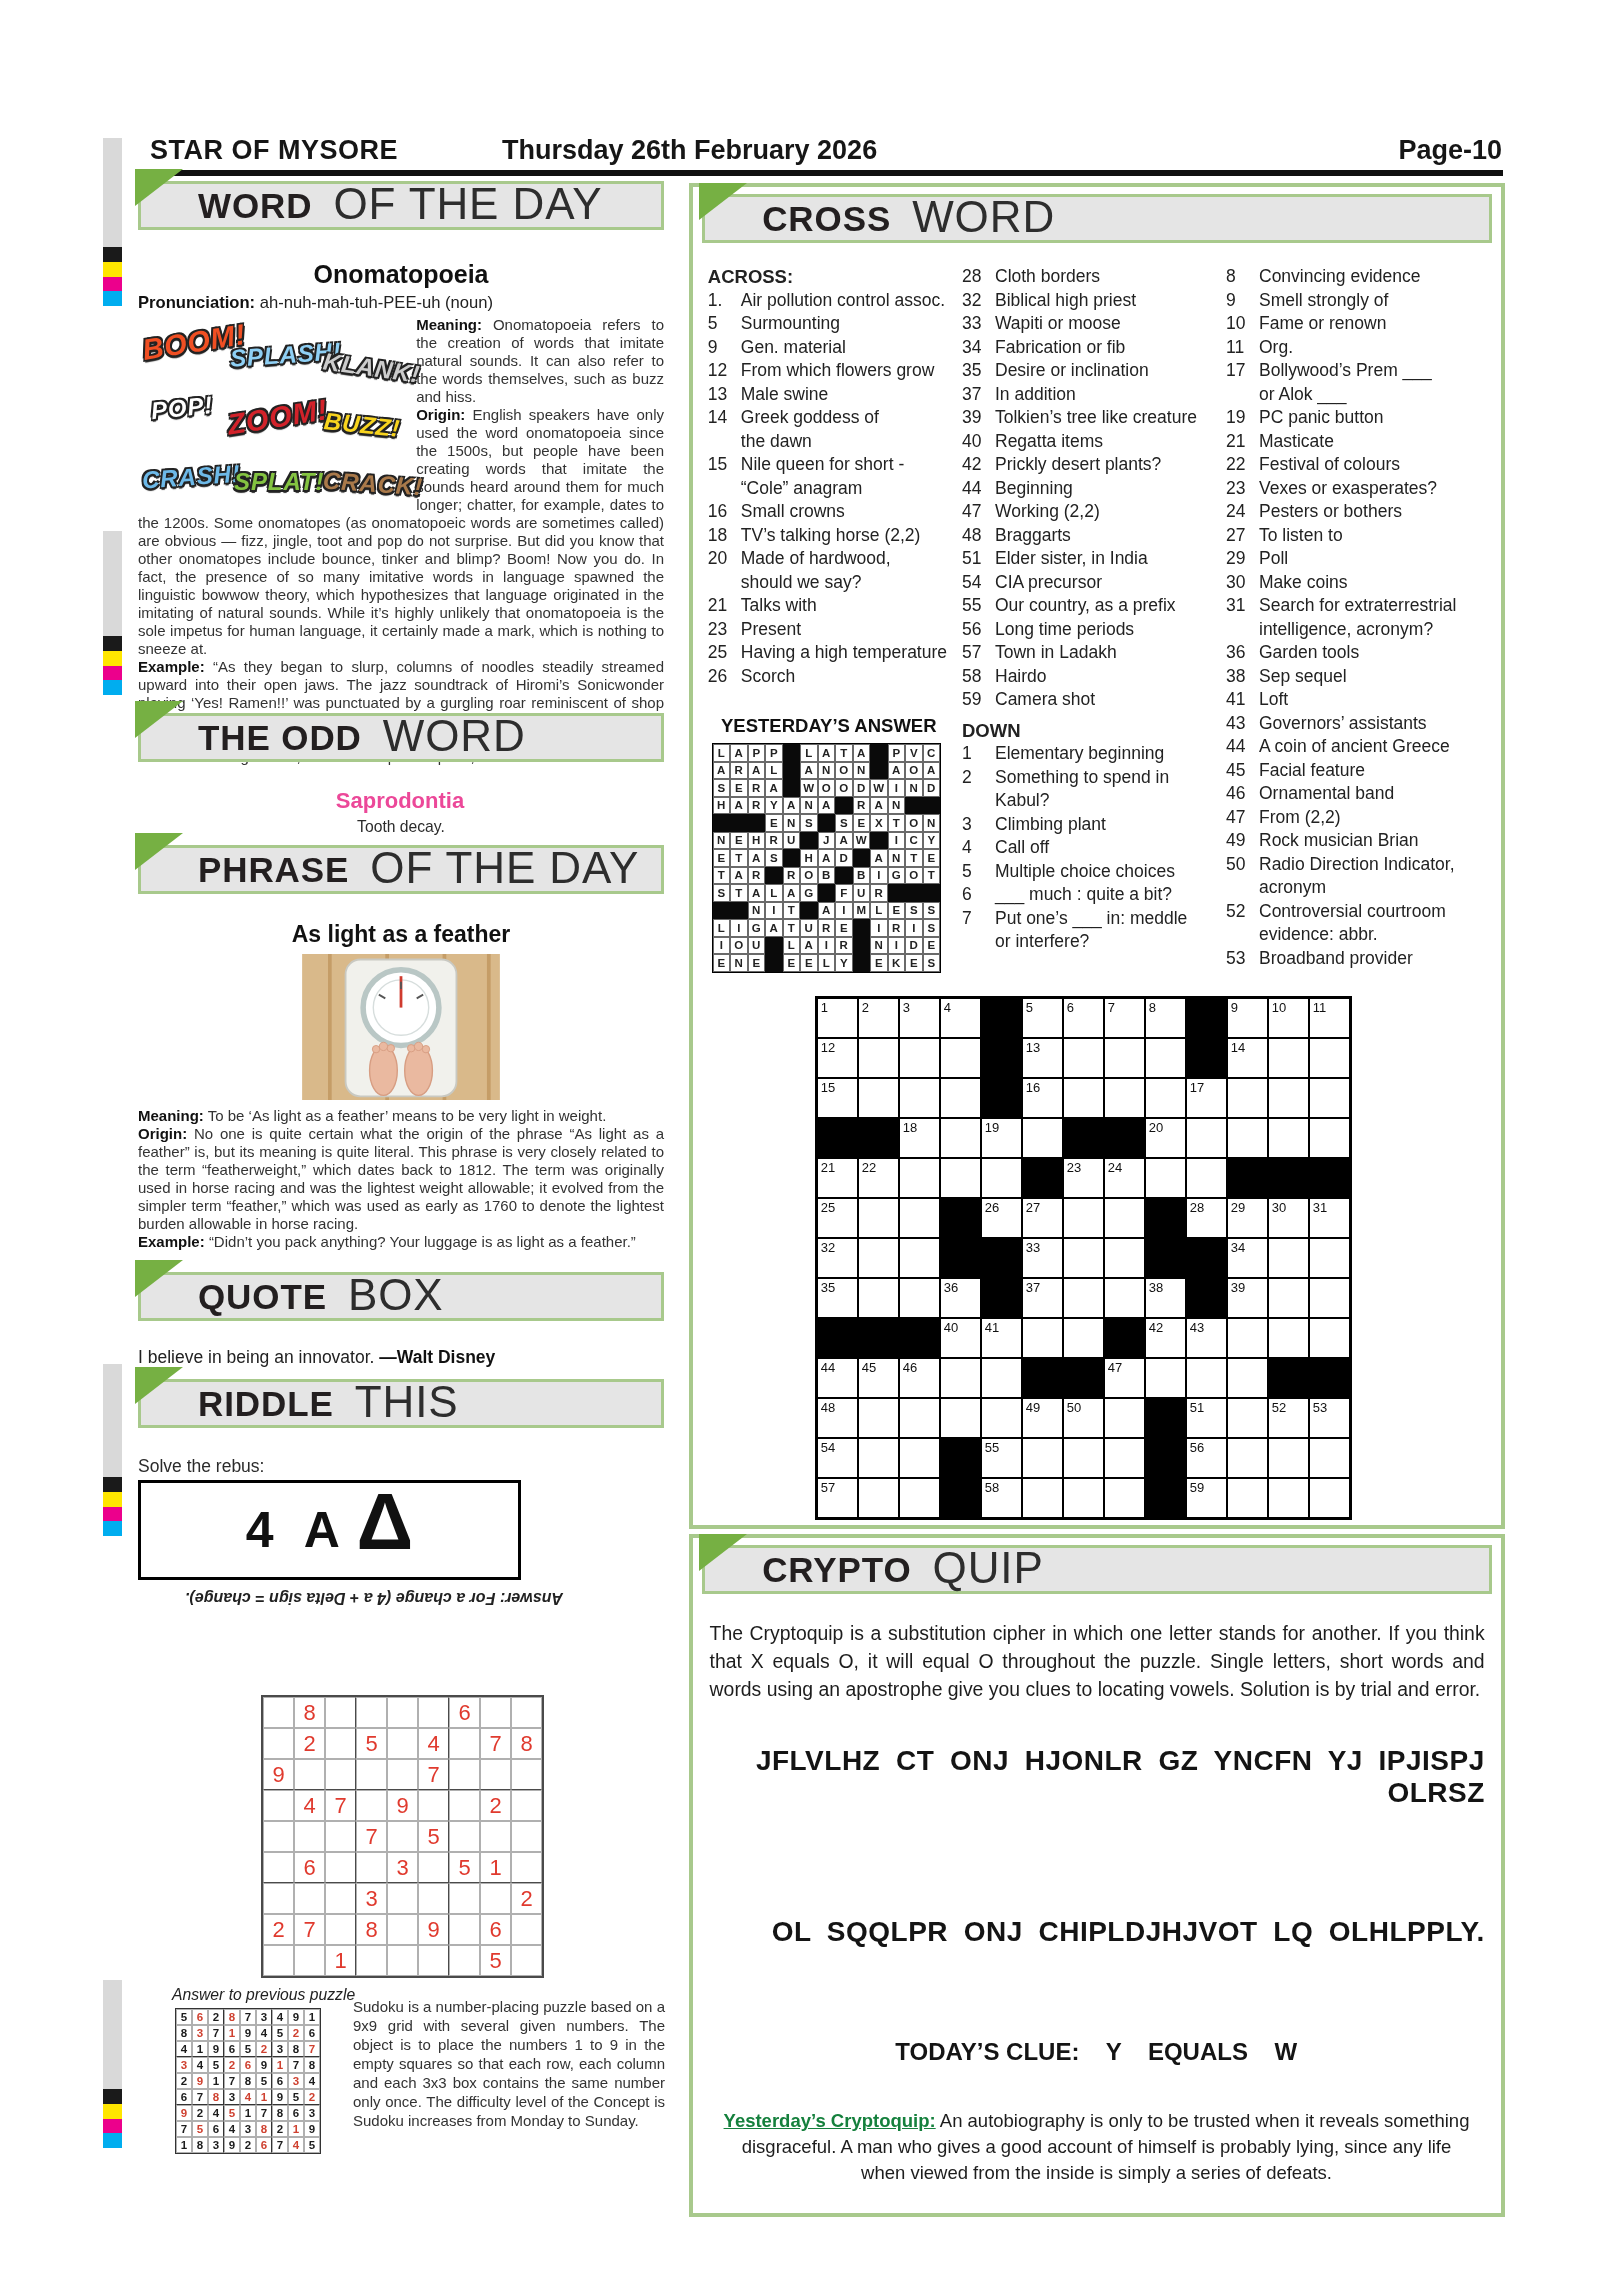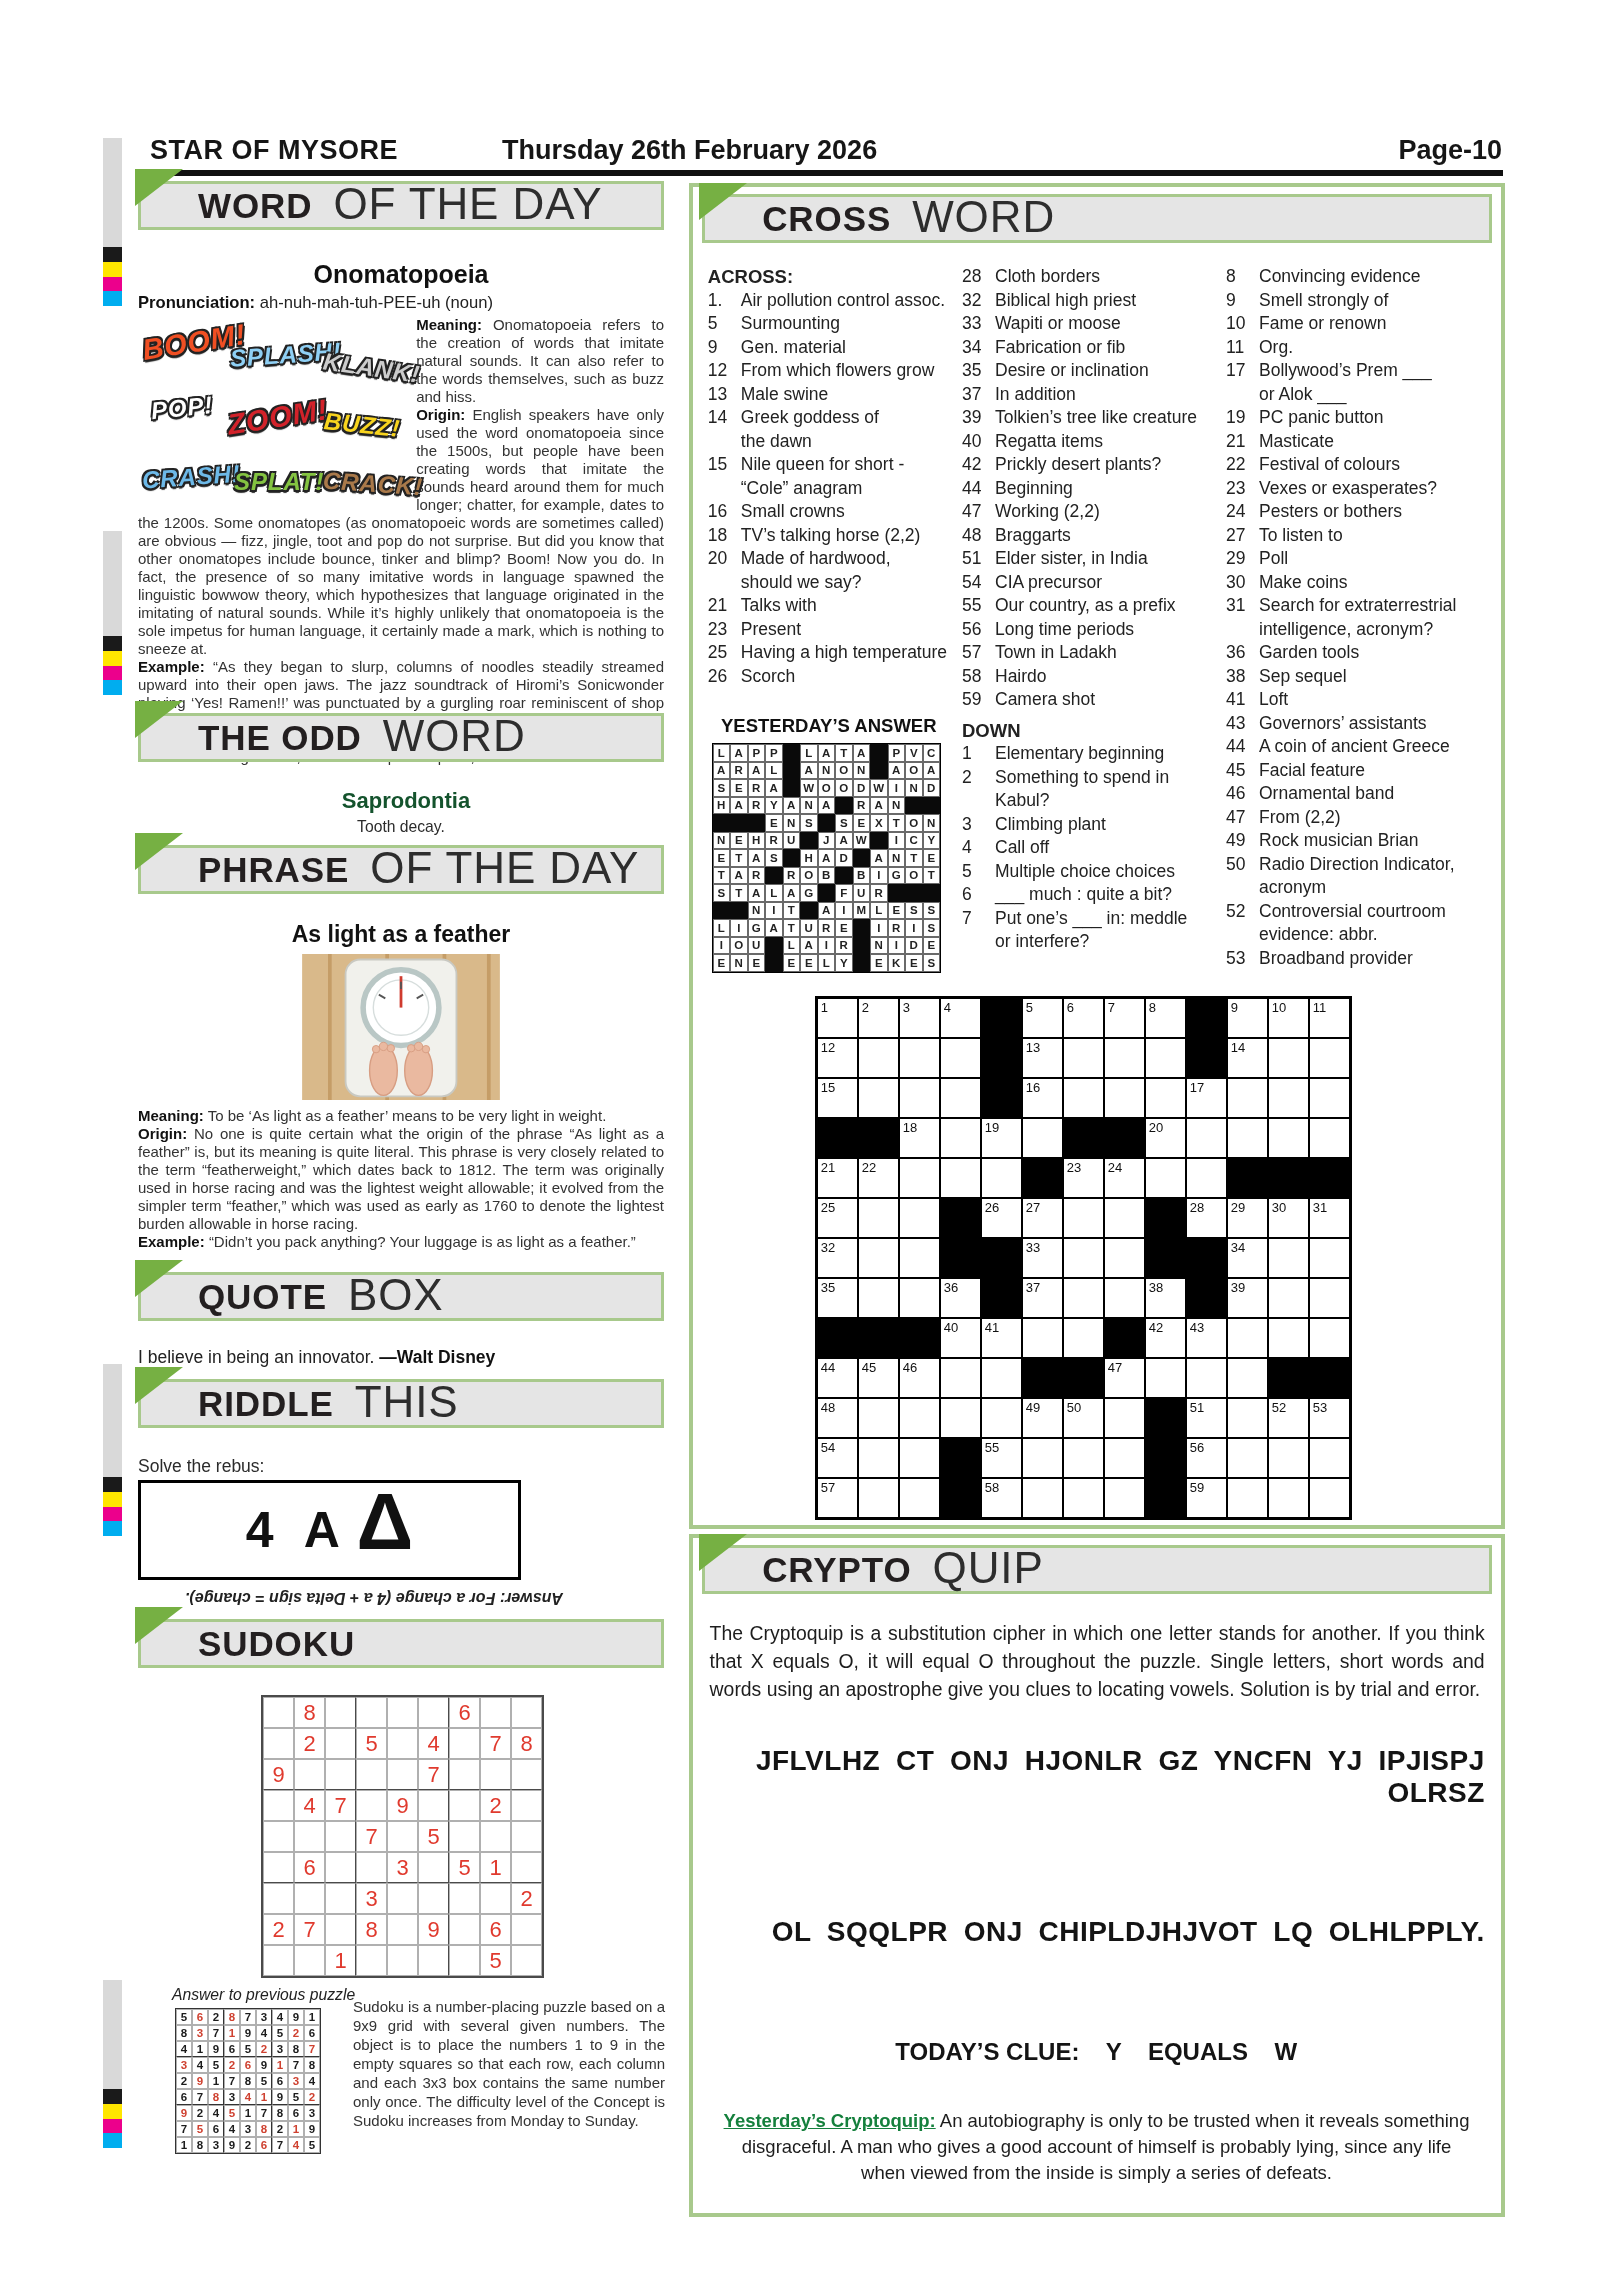--- a/index.html
+++ b/index.html
@@ -166,21 +166,21 @@
       <p><b>Origin:</b> <span>English speakers have only used the word onomatopoeia since the 1500s, but people have been creating words that imitate the sounds heard around them for much longer; chatter, for example, dates to the 1200s. Some onomatopes (as onomatopoeic words are sometimes called) are obvious — fizz, jingle, toot and pop do not surprise. But did you know that other onomatopes include bounce, tinker and blimp? Boom! Now you do. In fact, the presence of so many imitative words in language spawned the linguistic bowwow theory, which hypothesizes that language originated in the imitating of natural sounds. While it’s highly unlikely that onomatopoeia is the sole impetus for human language, it certainly made a mark, which is nothing to sneeze at.</span></p>
       <p><b>Example:</b> <span>“As they began to slurp, columns of noodles steadily streamed upward into their open jaws. The jazz soundtrack of Hiromi’s Sonicwonder playing ‘Yes! Ramen!!’ was punctuated by a gurgling roar reminiscent of shop vacs inhaling shallow pools. ‘We call it ‘hitting the zu’s,’’ says Steigerwald, noting reference to zuru zuru, onomatopoeia for slurping ramen in Japanese comics.” —Craig LaBan, The Philadelphia Inquirer, 18 Jan. 2026</span></p>
     </div>
   </div>
 
   <div class="sec-head" style="left:138px;top:713px;width:526px;">
     <span class="fold"></span>
     <span class="sh-bold">THE ODD</span>
     <span class="sh-light">WORD</span>
   </div>
-  <div class="abs centered" style="left:143px;top:788px;width:526px;font-size:22px;font-weight:bold;color:#14532d;">Saprodontia</div>
+  <div class="abs centered" style="left:137px;top:788px;width:526px;font-size:22px;font-weight:bold;color:#ec4899;">Saprodontia</div>
   <div class="abs centered" style="left:138px;top:818px;width:526px;font-size:15.7px;">Tooth decay.</div>
 
   <div class="sec-head" style="left:138px;top:845px;width:526px;">
     <span class="fold"></span>
     <span class="sh-bold">PHRASE</span>
     <span class="sh-light">OF THE DAY</span>
   </div>
   <div class="abs" style="left:138px;top:921px;width:526px;">
     <div class="centered" style="font-size:23px;font-weight:bold;color:#111;">As light as a feather</div>
     <svg class="phrase-img" width="198" height="146" viewBox="0 0 214 158">
@@ -227,24 +227,20 @@
     <span class="sh-bold">RIDDLE</span>
     <span class="sh-light">THIS</span>
   </div>
   <div class="abs" style="left:138px;top:1456px;font-size:17.5px;">Solve the rebus:</div>
   <div class="rebus" style="left:138px;top:1480px;">
     <span class="r-num">4 A</span>
     <span class="r-sym">Δ</span>
   </div>
   <div class="rebus-ans" style="left:157px;top:1589px;width:434px;">Answer: For a change (4 a + Delta sign = change).</div>
 
-  <div class="sec-head" style="left:138px;top:1619px;width:526px;">
-    <span class="fold"></span>
-    <span class="sh-bold">SUDOKU</span>
-  </div>
   <div class="sgrid" id="sudoku-grid" style="left:261px;top:1695px;">
       <div class="scell"></div>
       <div class="scell">8</div>
       <div class="scell br"></div>
       <div class="scell"></div>
       <div class="scell"></div>
       <div class="scell br"></div>
       <div class="scell">6</div>
       <div class="scell"></div>
       <div class="scell"></div>

